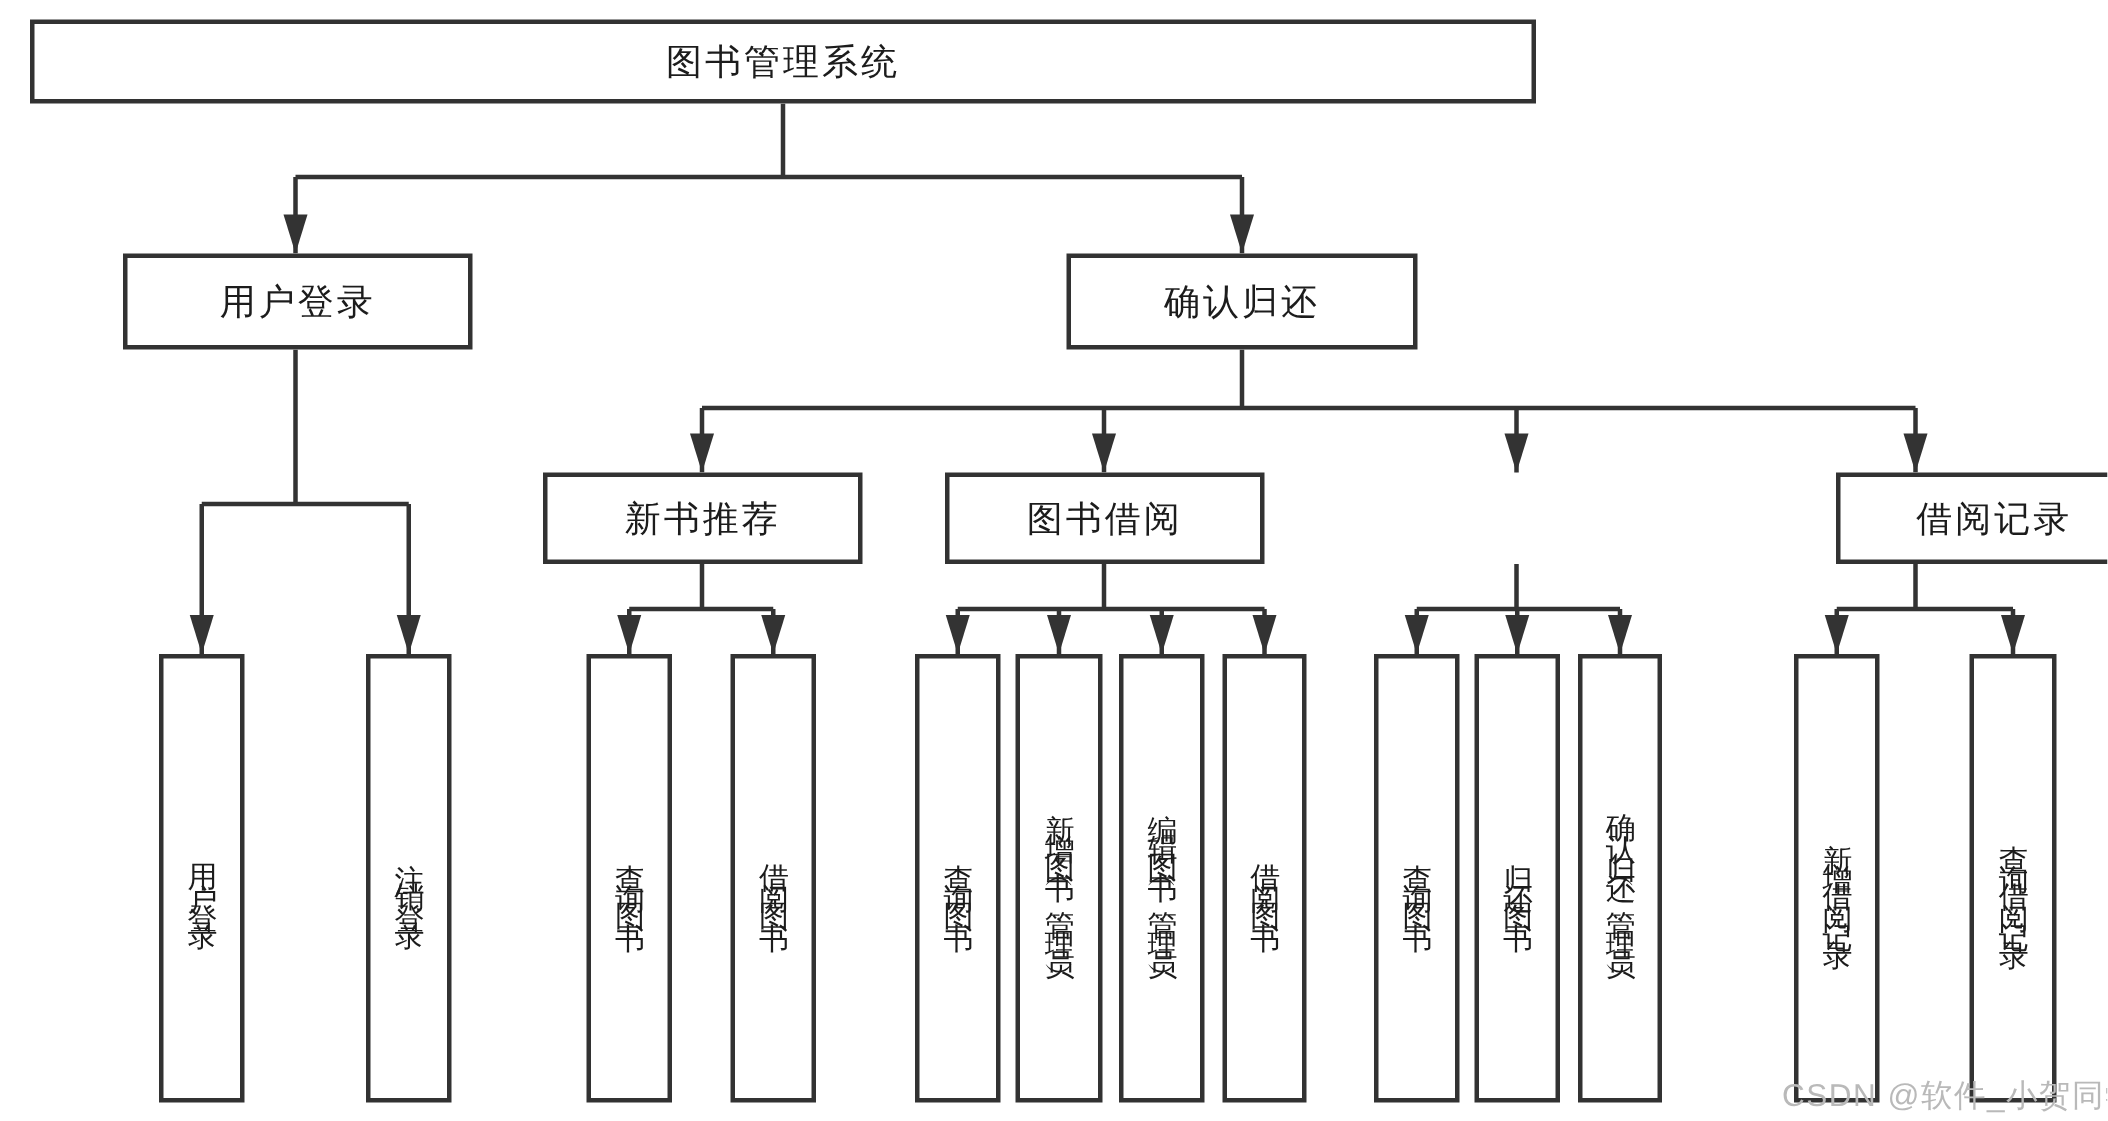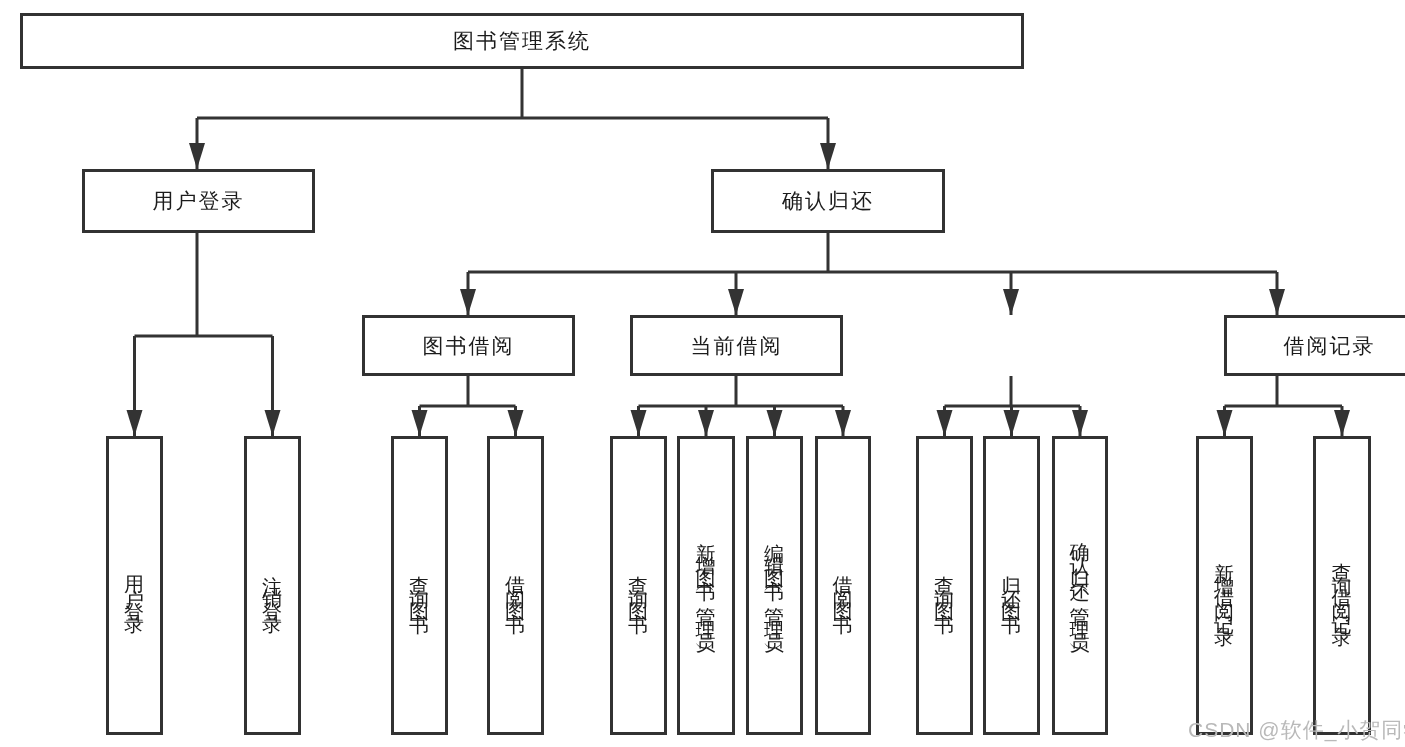--- a/index.html
+++ b/index.html
@@ -14,21 +14,21 @@
   .box{
     position:absolute;
     background:#ffffff;
     border:3px solid #323232;
     box-sizing:border-box;
     display:flex;align-items:center;justify-content:center;
     color:#1c1c1c;
     z-index:1;
   }
   .hlabel{
-    font-size:21px;
+    font-size:24px;
     letter-spacing:2px;
     white-space:nowrap;
   }
   .vbox span{
     writing-mode:vertical-rl;
     text-orientation:mixed;
     font-size:20px;
     letter-spacing:13px;
     line-height:1;
     color:#1c1c1c;
@@ -86,24 +86,24 @@
   </div>
 
   <div class="box" style="left:82px;top:169px;width:233px;height:64px">
     <span class="hlabel">用户登录</span>
   </div>
   <div class="box" style="left:711px;top:169px;width:234px;height:64px">
     <span class="hlabel">确认归还</span>
   </div>
 
   <div class="box" style="left:362px;top:315px;width:213px;height:61px">
-    <span class="hlabel">图书借阅</span>
+    <span class="hlabel">新书推荐</span>
   </div>
   <div class="box" style="left:630px;top:315px;width:213px;height:61px">
-    <span class="hlabel">当前借阅</span>
+    <span class="hlabel">图书借阅</span>
   </div>
   <div class="box" style="left:1224px;top:315px;width:211px;height:61px">
     <span class="hlabel">借阅记录</span>
   </div>
 
   <div class="box vbox" style="left:106px;top:436px;width:57px;height:299px">
     <span>用户登录</span>
   </div>
   <div class="box vbox" style="left:244px;top:436px;width:57px;height:299px">
     <span>注销登录</span>

